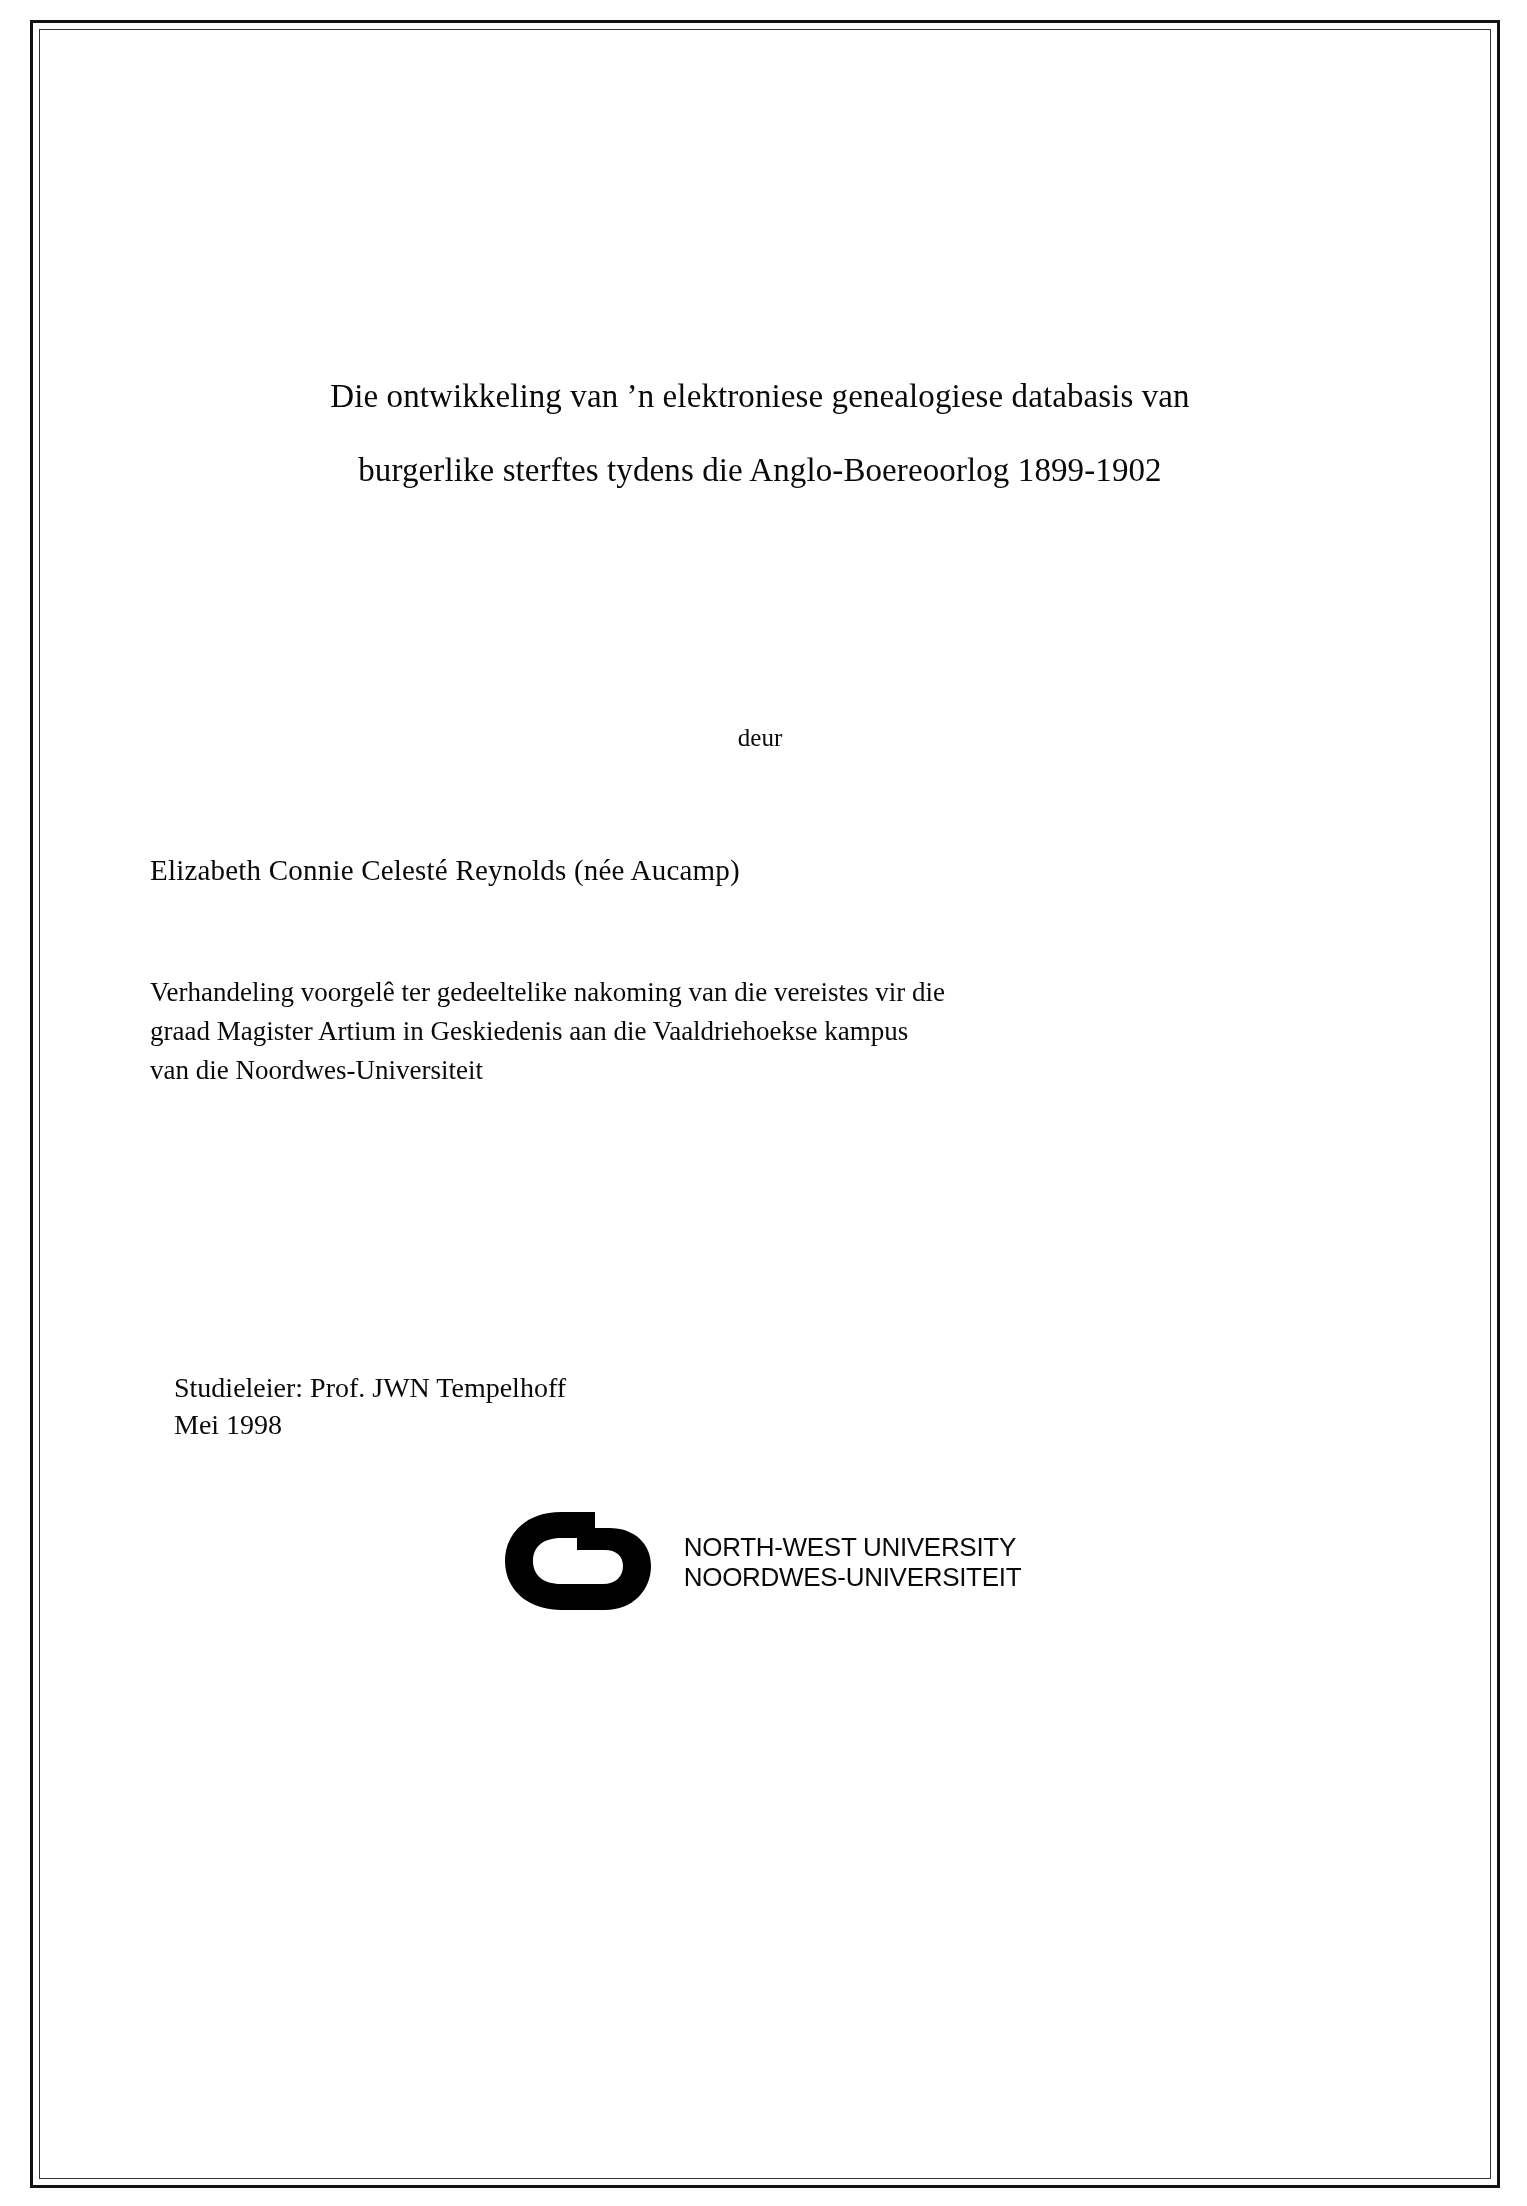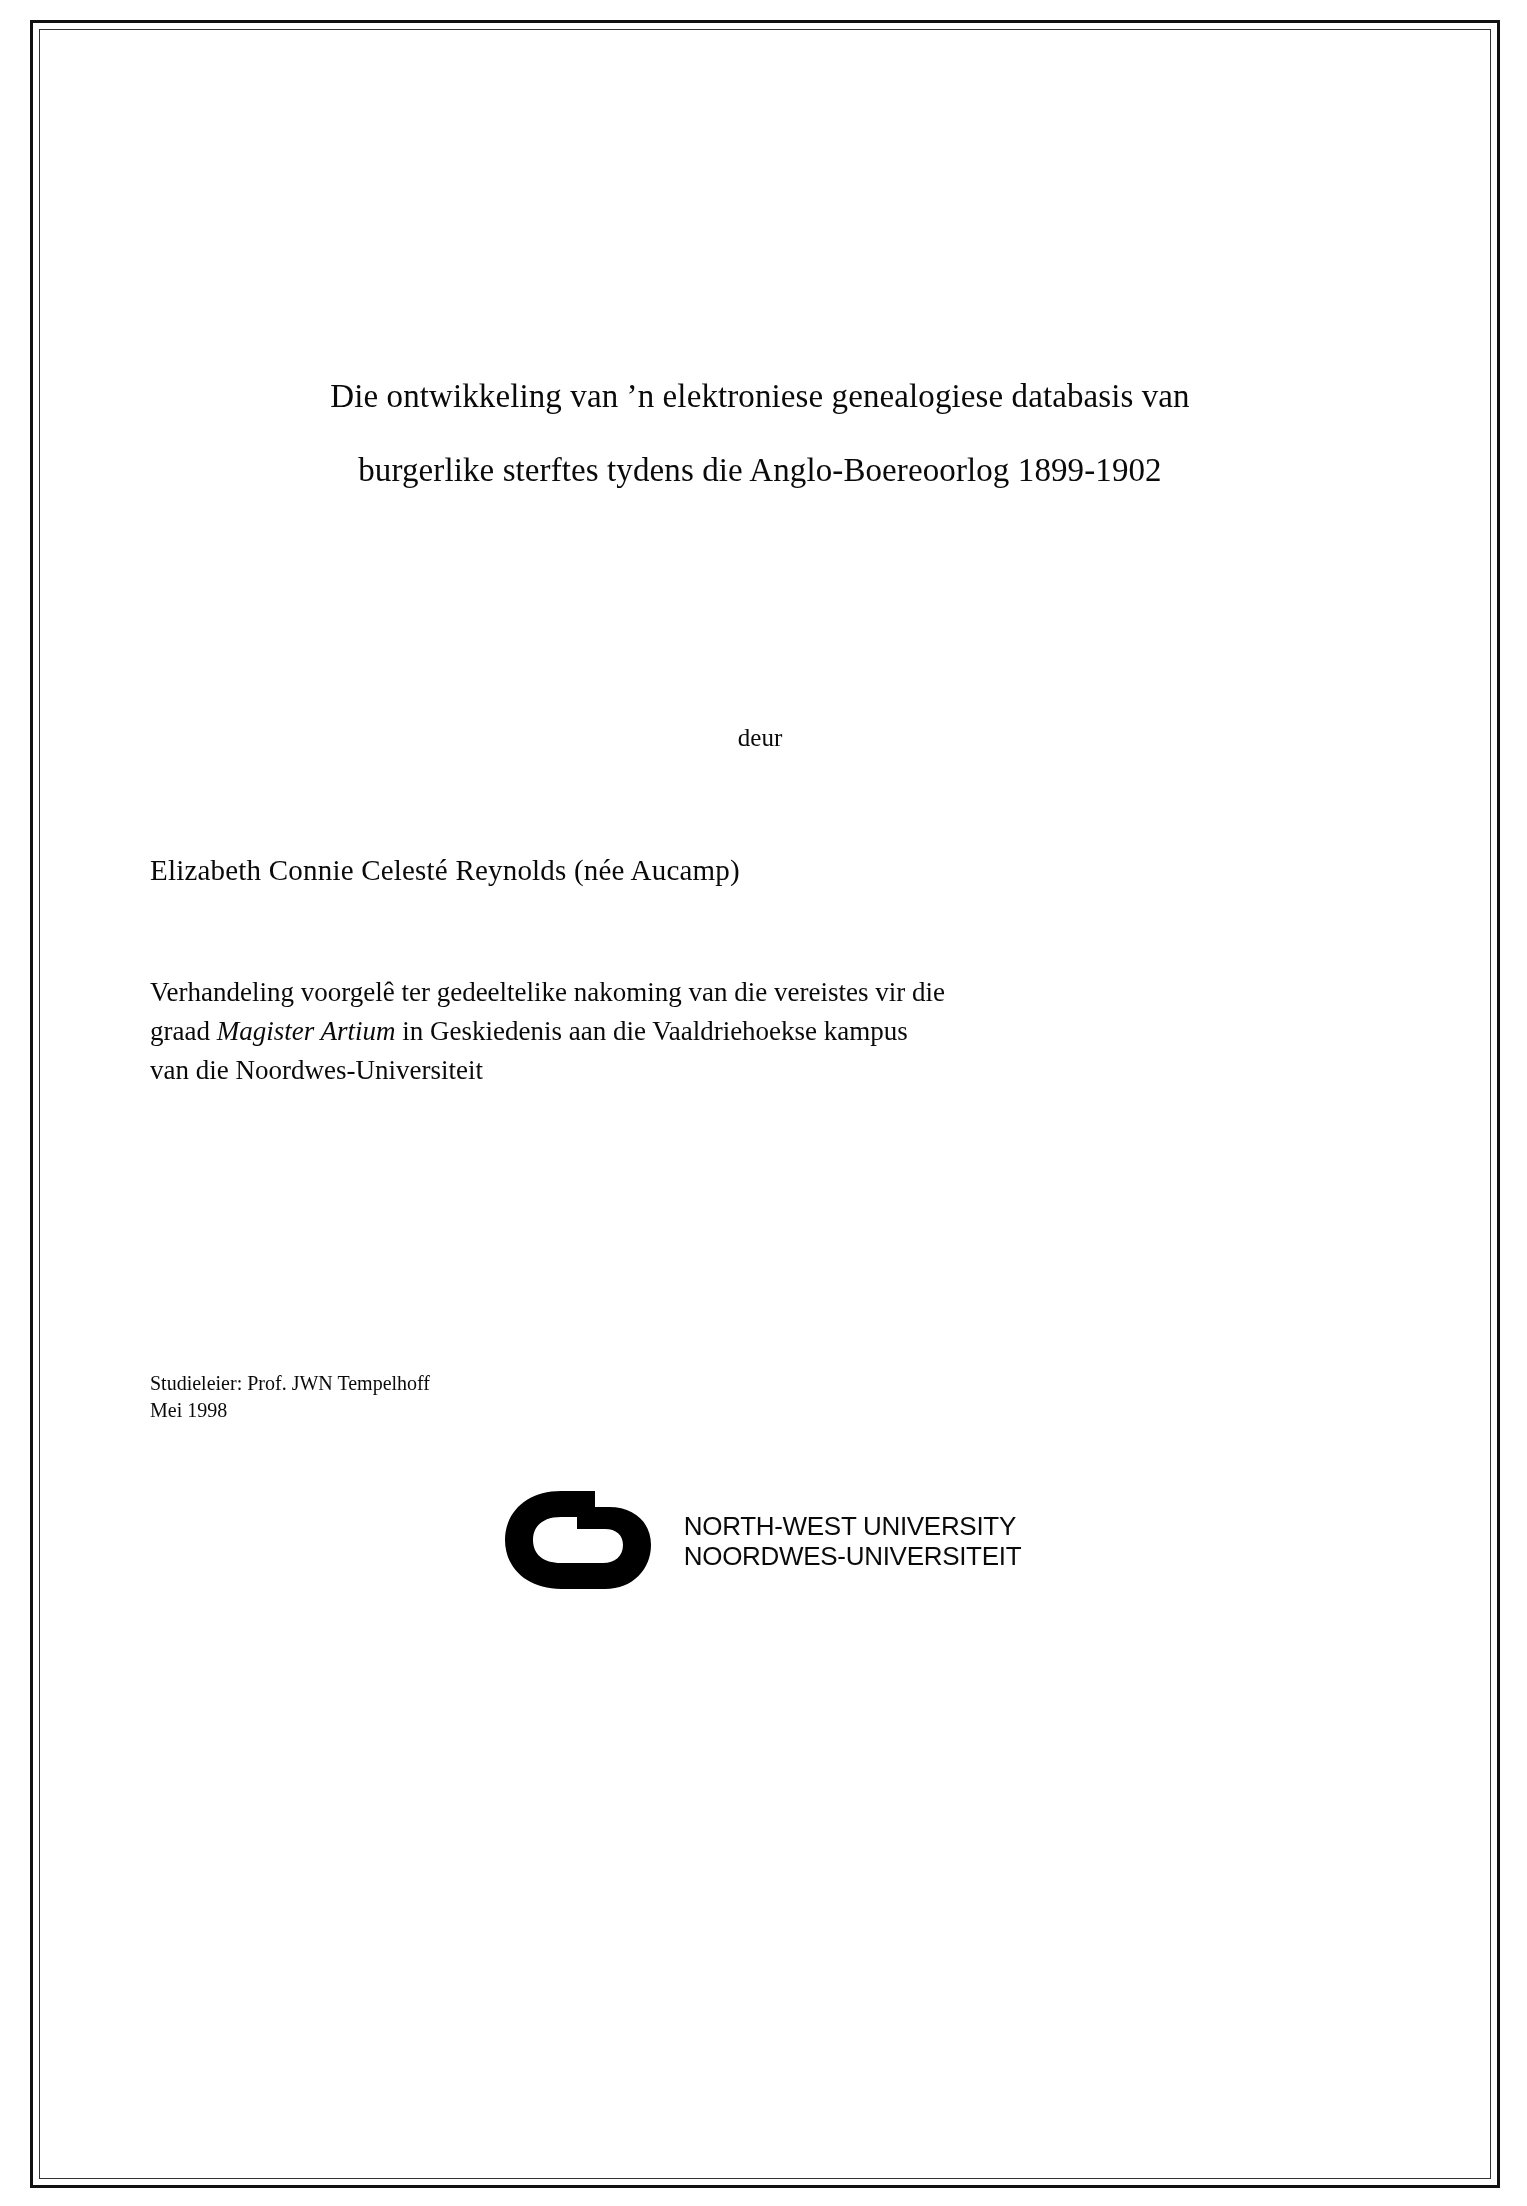--- a/index.html
+++ b/index.html
@@ -82,27 +82,27 @@
     margin-top: 86px;
     font-size: 27px;
     line-height: 1.45;
     width: 1150px;
   }
   .statement .just {
     text-align: justify;
     text-justify: inter-word;
   }
   .statement .ital {
-    font-style: italic;
   }
 
   .supervisor-block {
     margin-top: 280px;
-    font-size: 20px;
+    font-size: 28px;
     line-height: 1.32;
+    margin-left: 24px;
   }
 
   
   .logo-row {
     margin-top: 62px;
     display: flex;
     align-items: center;
     justify-content: center;
     gap: 10px;
   }

